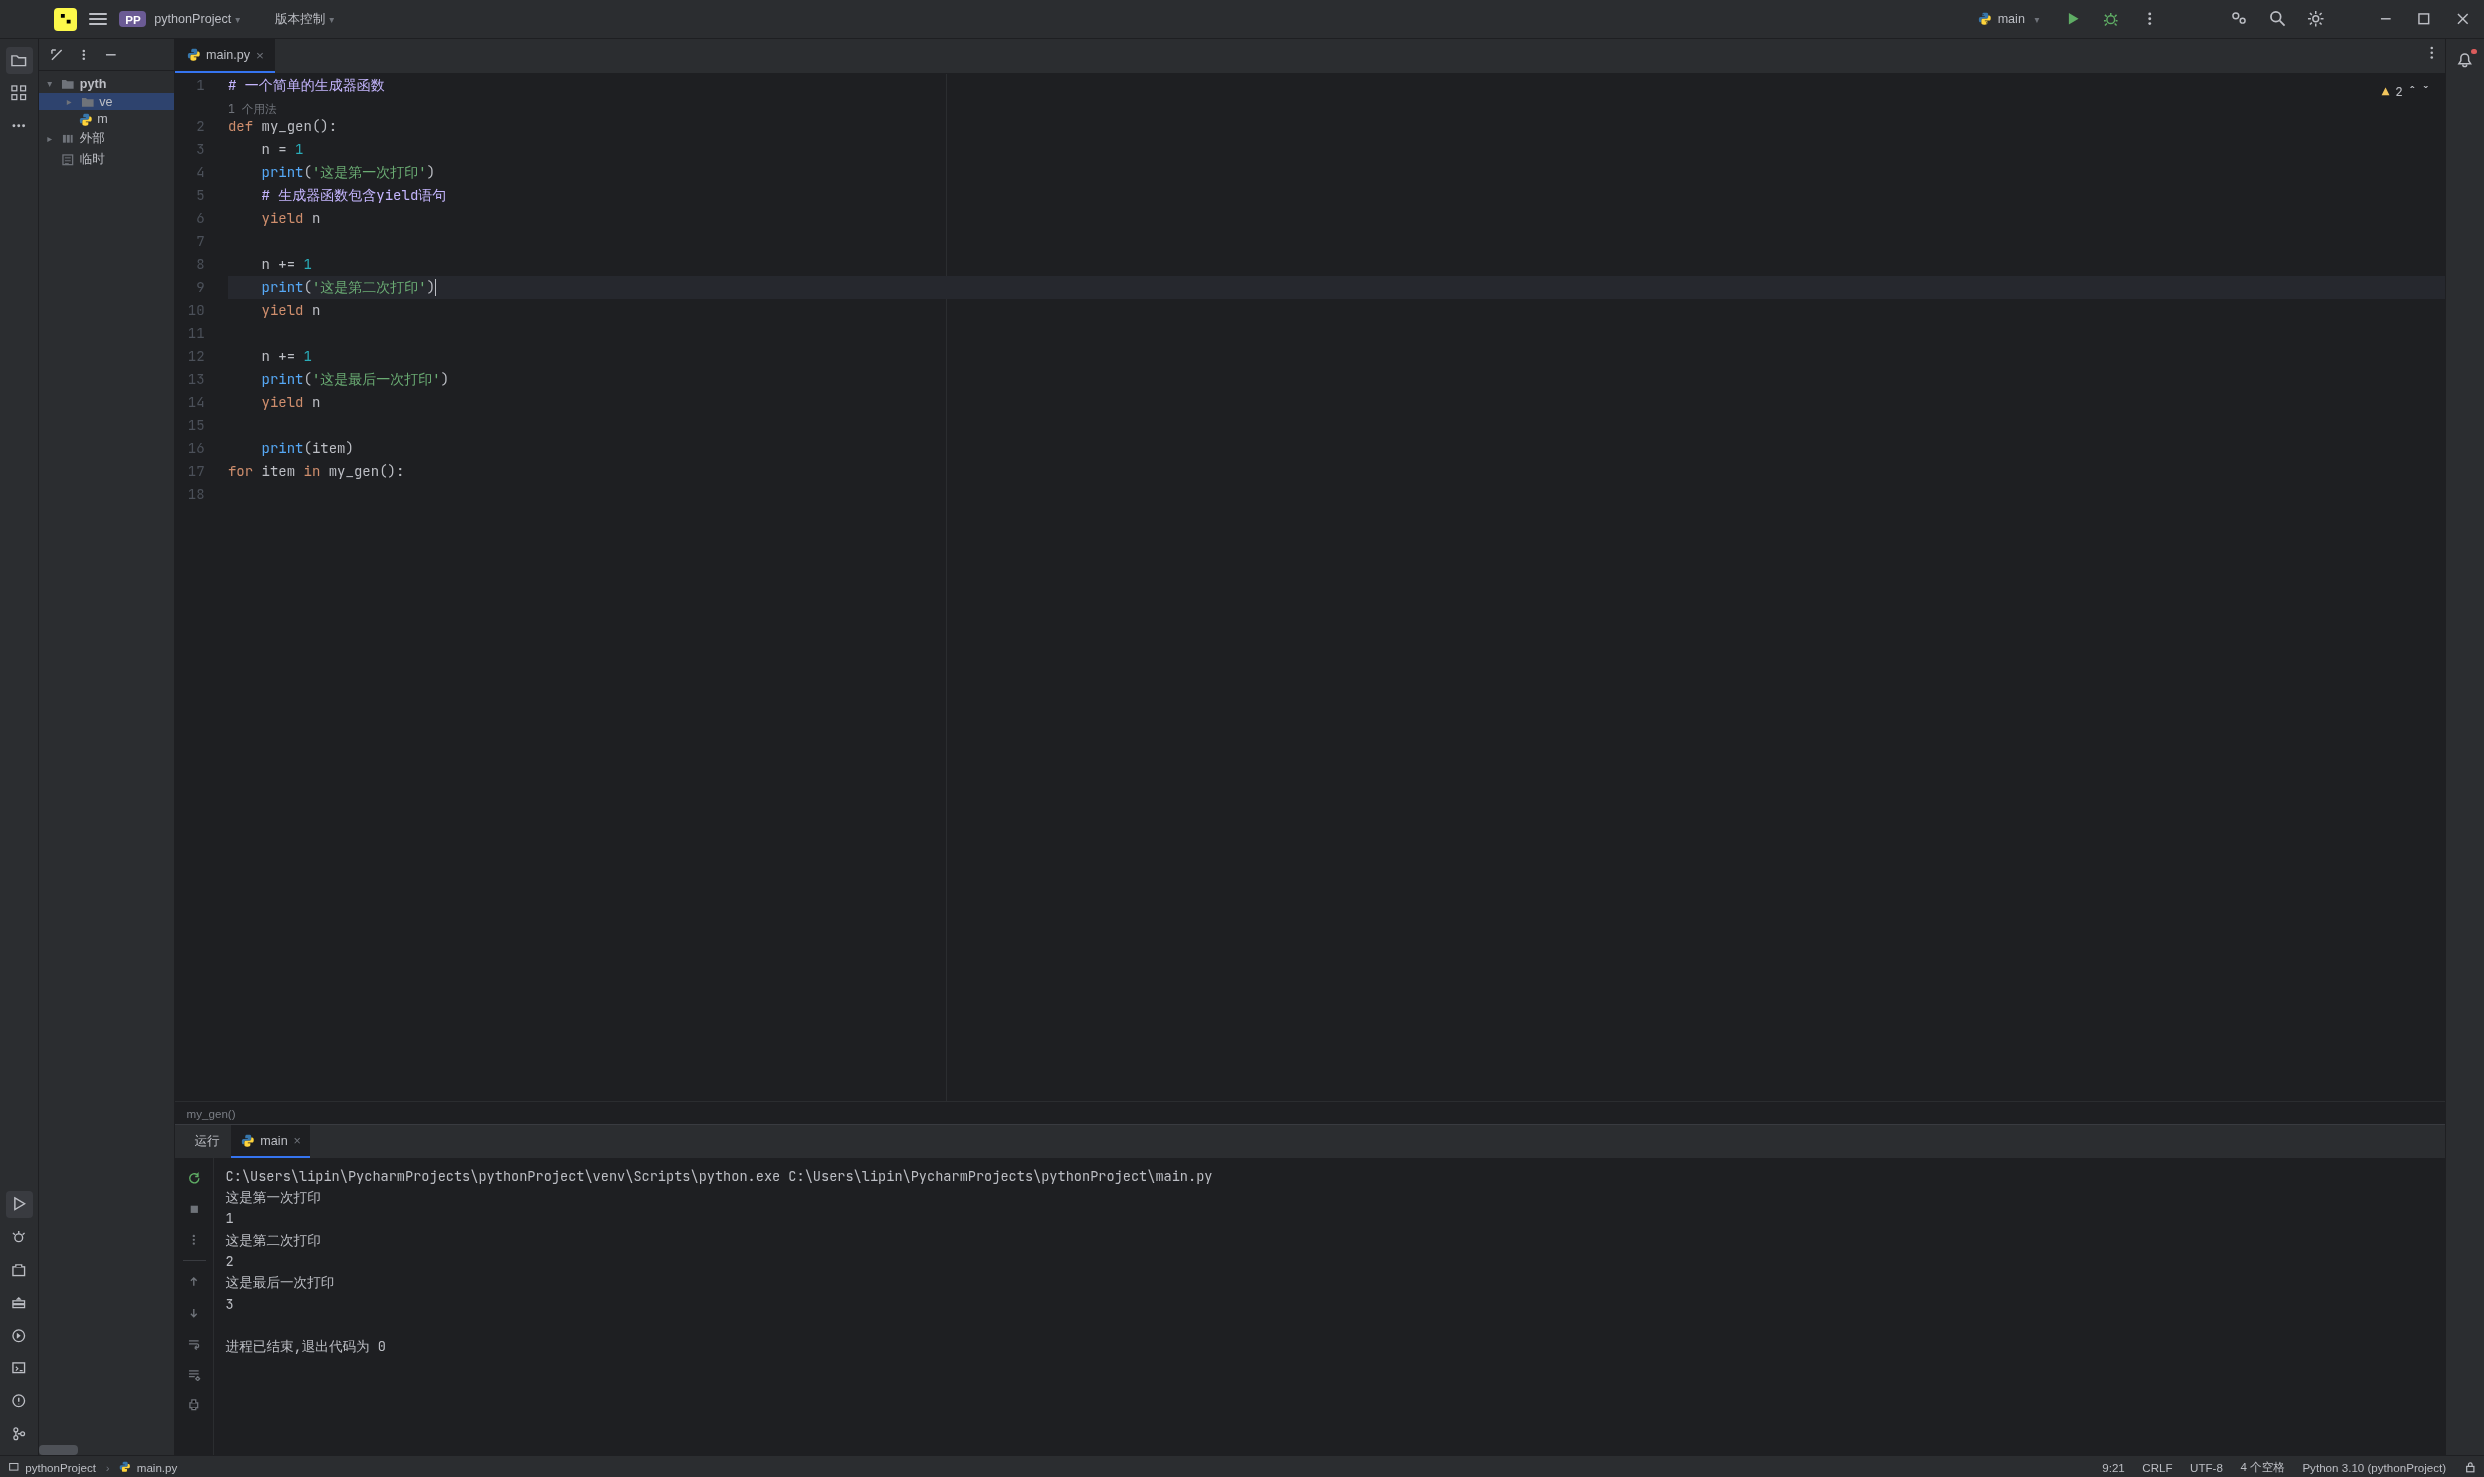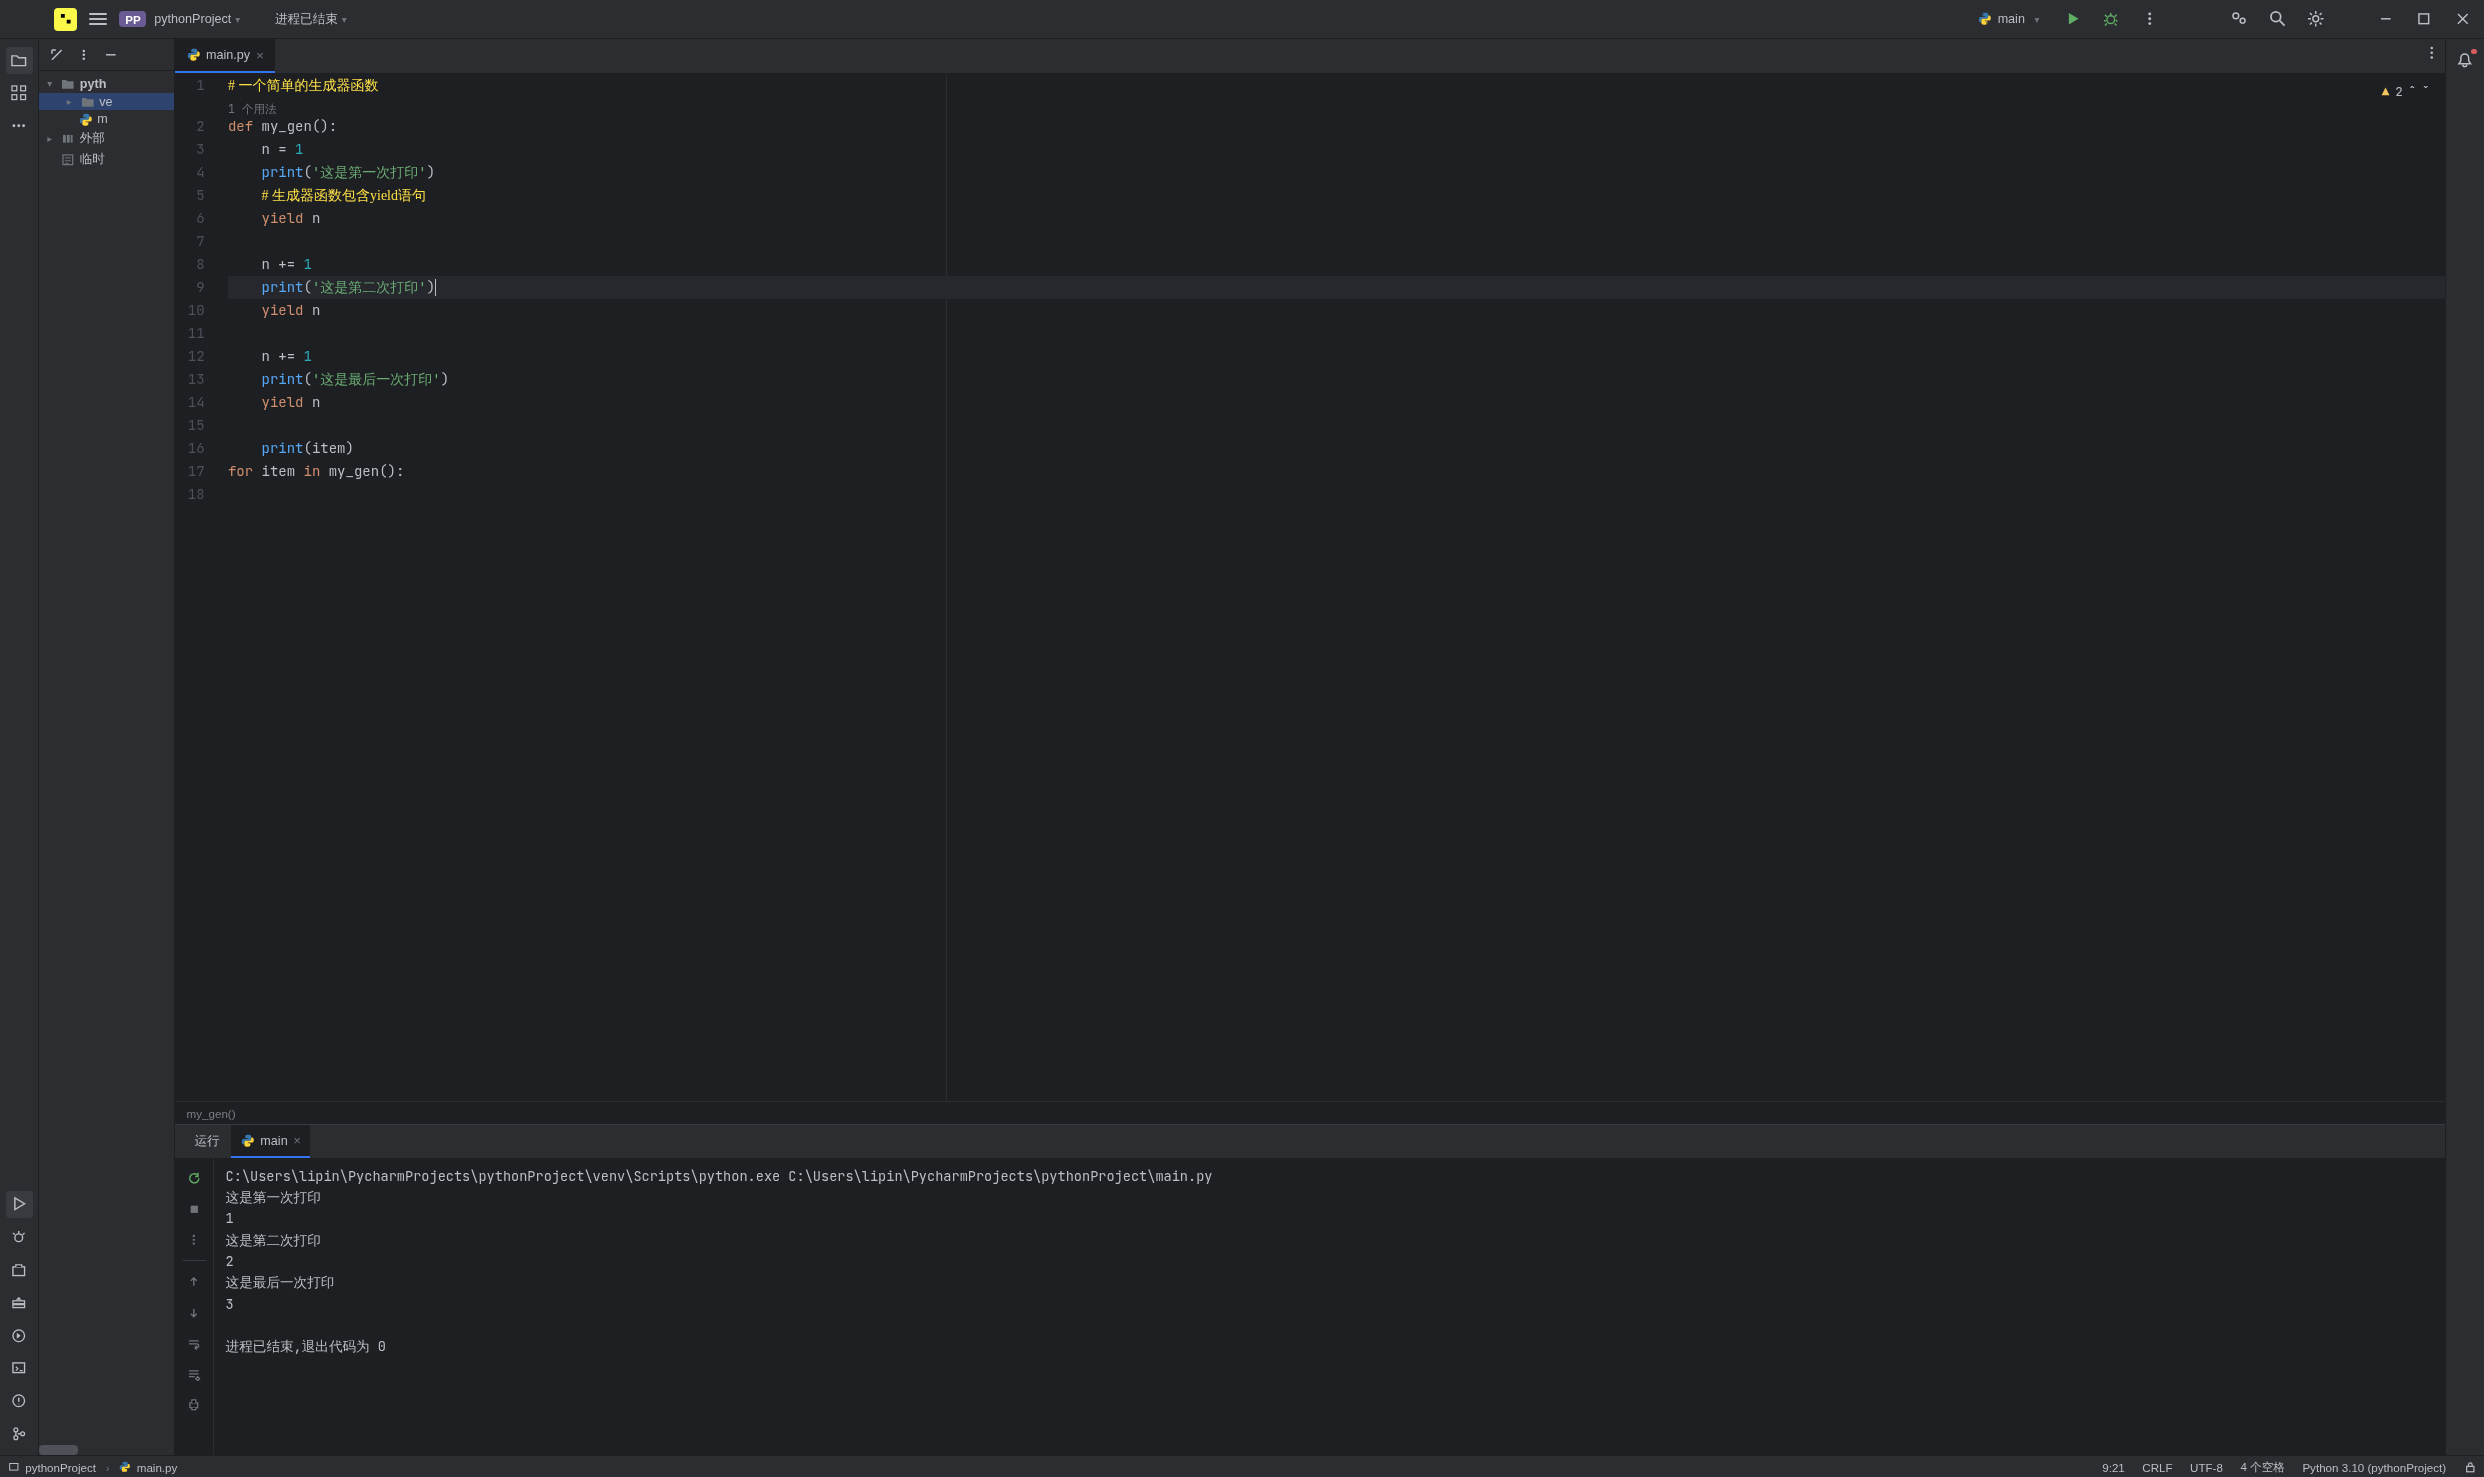--- a/index.html
+++ b/index.html
@@ -44,21 +44,21 @@
 .gutter div { height: 23px; padding-right: 9.7px; }
 .code { flex: 1; position: relative; padding-left: 3.9px; }
 .code-line { height: 23px; white-space: pre; position: relative; }
 .code-line.current { background: #26282e; }
 .inlay { color: #6f737a; font-size: 11.6px; }
 .kw { color: #cf8e6d; }
 .fn { color: #56a8f5; }
 .fnname { color: #bcbec4; }
 .num { color: #2aacb8; }
 .str { color: #6aab73; margin-top: 20px; }
-.com { color: #fde047; font-family: Liberation Serif, serif; }
+.com { color: #c4b5fd; }
 .ident { color: #bcbec4; }
 .op { color: #bcbec4; }
 .caret { display: inline-block; width: 1px; height: 17.5px; background: #bcbec4; vertical-align: middle; animation: blink 1s step-end infinite; }
 @keyframes blink { 50% { opacity: 0; } }
 .right-margin { position: absolute; top: 0; bottom: 0; left: 771px; width: 1px; background: #2b2d30; }
 .editor-status-icons { position: absolute; top: 5.8px; right: 15.5px; display: flex; align-items: center; gap: 5.8px; color: #bcbec4; font-size: 12.6px; }
 .warn-tri { color: #f2c55c; }
 .breadcrumb { height: 23px; padding: 0 11.6px; display: flex; align-items: center; color: #7a7e85; font-size: 11.6px; border-top: 1px solid #2b2d30; }
 .run-panel { height: 331px; background: #1e1f22; border-top: 1px solid #393b40; display: flex; flex-direction: column; }
 .run-tabs { height: 33px; background: #2b2d30; display: flex; align-items: stretch; padding-left: 11.6px; gap: 3.9px; }
@@ -93,21 +93,21 @@
         <span></span>
         <span></span>
         <span></span>
       </div>
     <div class="project-badge">PP</div>
     <div style="display:flex;align-items:center;">
       <span class="project-name">pythonProject</span>
       <span class="dropdown-caret">▾</span>
     </div>
     <div style="display:flex;align-items:center;margin-left:11.6px;">
-      <span class="vc-label">进程已结束</span>
+      <span class="vc-label">版本控制</span>
       <span class="dropdown-caret">▾</span>
     </div>
   </div>
   <div class="titlebar-right">
     <div class="run-config">
       <svg class="py-icon-small" viewBox="0 0 16 16">
           <path d="M8 1c-2 0-3 .5-3 2v2h3v1H3c-1.5 0-2 1-2 3s.5 3 2 3h1v-2c0-1.5 1-2 2-2h4c1 0 2-.5 2-2V3c0-1.5-1-2-3-2H8zm-2 1.5a.7.7 0 110 1.4.7.7 0 010-1.4z" fill="#3776ab"></path>
           <path d="M8 15c2 0 3-.5 3-2v-2H8v-1h5c1.5 0 2-1 2-3s-.5-3-2-3h-1v2c0 1.5-1 2-2 2H6c-1 0-2 .5-2 2v3c0 1.5 1 2 3 2h1zm2-1.5a.7.7 0 110-1.4.7.7 0 010 1.4z" fill="#ffd43b"></path>
         </svg>
       <span>main</span>

